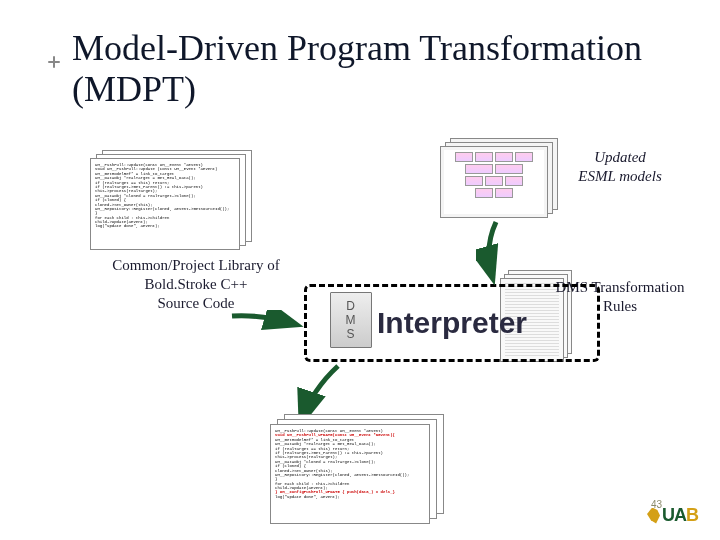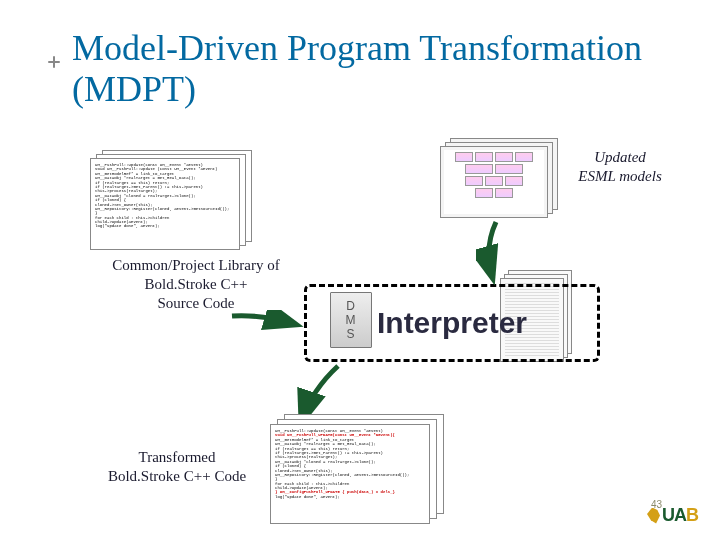--- a/index.html
+++ b/index.html
@@ -1,18 +1,18 @@
 <!DOCTYPE html>
 <html><head>
 <meta charset="utf-8">
 <style>
   * { box-sizing: border-box; margin: 0; padding: 0; }
   html, body { width: 720px; height: 540px; font-family: Georgia, 'Times New Roman', serif; background: #fff; overflow: hidden; }
   .slide { width: 720px; height: 540px; position: relative; padding: 28px 72px 0 72px; }
-  .title { font-size: 36px; line-height: 1.15; color: #0369a1; font-weight: 400; }
+  .title { font-size: 36px; line-height: 1.15; color: #0f172a; font-weight: 400; }
   .bullet { position: absolute; left: 48px; top: 56px; width: 12px; height: 12px; }
   .bullet::before { content: ""; position: absolute; width: 12px; height: 2px; background: #888; top: 5px; border-radius: 1px; }
   .bullet::after { content: ""; position: absolute; width: 2px; height: 12px; background: #888; left: 5px; border-radius: 1px; }
 
   .stack { position: absolute; }
   .stack .sheet { position: absolute; border: 1px solid #888; background: #fff; box-shadow: 0 0 0 0 rgba(0,0,0,0.05); }
   .code-sheet { padding: 4px; font-family: 'Courier New', monospace; font-size: 4px; line-height: 1.1; color: #000; overflow: hidden; }
   .code-sheet .hl-red { color: #c00; font-weight: bold; }
   .code-sheet .bgimg { position: absolute; inset: 0; background: linear-gradient(135deg, #d9e6f2 0%, #c8dceb 40%, #b8d1e3 60%, #a8c6db 100%); opacity: 0.5; z-index: -1; }
 
@@ -114,20 +114,22 @@
 M
 S</div>
   </div>
 
   <div class="stack rules-stack" style="left:500px; top:270px; width:78px; height:92px;">
     <div class="sheet" style="left:8px; top:0; width:64px; height:84px;"></div>
     <div class="sheet" style="left:4px; top:4px; width:64px; height:84px;"></div>
     <div class="sheet" style="left:0; top:8px; width:64px; height:84px;"></div>
   </div>
 
+  <div class="label" style="left:540px; top:278px; width:160px;"><span style="white-space:pre-line">DMS Transformation
+Rules</span></div>
 
   <div class="interp-box" style="left:304px; top:284px; width:296px; height:78px;">
     <div class="interp-text">Interpreter</div>
   </div>
 
   <div class="arrow" style="left:476px; top:218px;">
     <svg width="40" height="68">
         <defs>
           <marker id="ah1" markerWidth="8" markerHeight="8" refX="6" refY="3" orient="auto">
             <path d="M0,0 L8,3 L0,6 Z" fill="#1a5a2e"></path>
@@ -178,22 +180,20 @@
           <div>   UM__Repository::Register(cloned, aEvent-&gt;GetSourceId());</div>
           <div>}</div>
           <div>for each child : this-&gt;children</div>
           <div>   child-&gt;Update(aEvent);</div>
           <div class="hl-red">} UM__ConfigPushPull_UPDATE  { push(data_) = dels_}</div>
           <div>log("update done", aEvent);</div>
         </div>
     </div>
   </div>
 
-  <div class="label" style="left:92px; top:448px; width:170px;"><span style="white-space:pre-line">Transformed
-Bold.Stroke C++ Code</span></div>
 
   <div class="slide-num">43</div>
 
   <div class="uab-logo">
     <span class="uab-dragon"></span>
     <span class="u">U</span>
       <span class="a">A</span>
       <span class="b">B</span>
   </div>
 </div>

